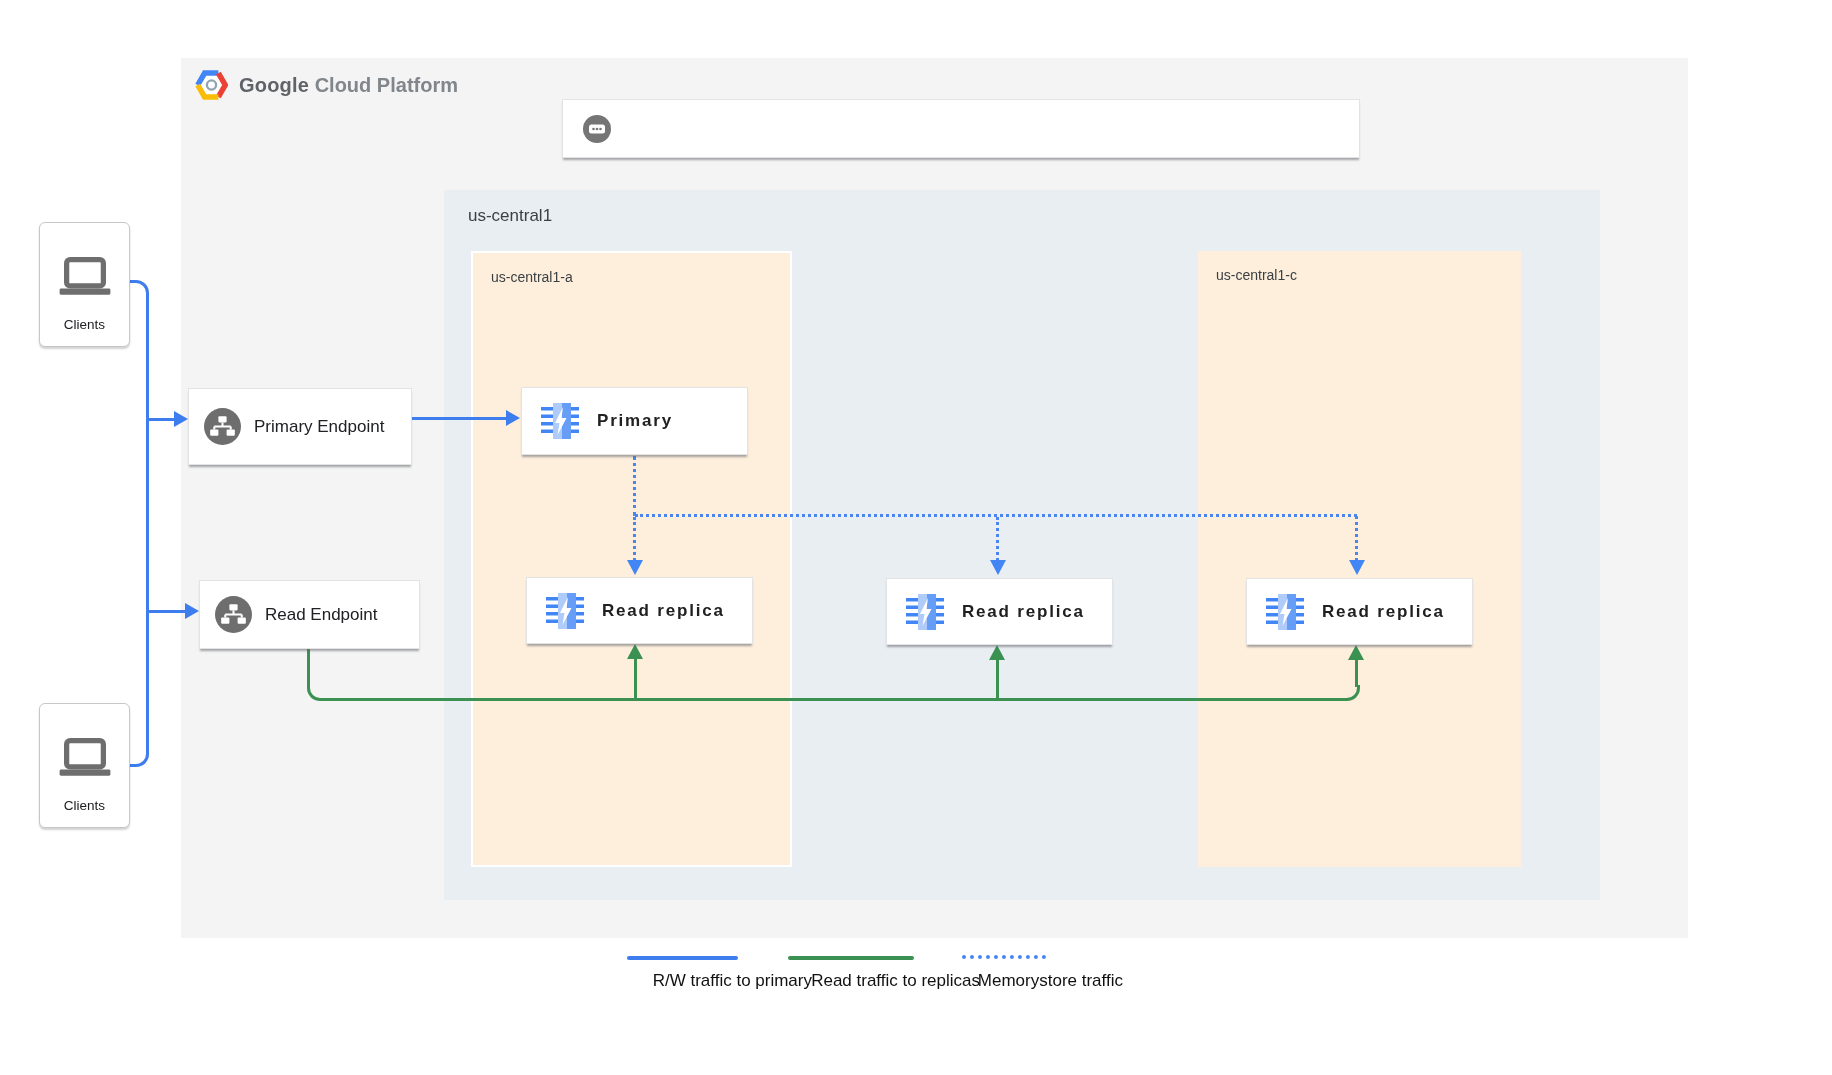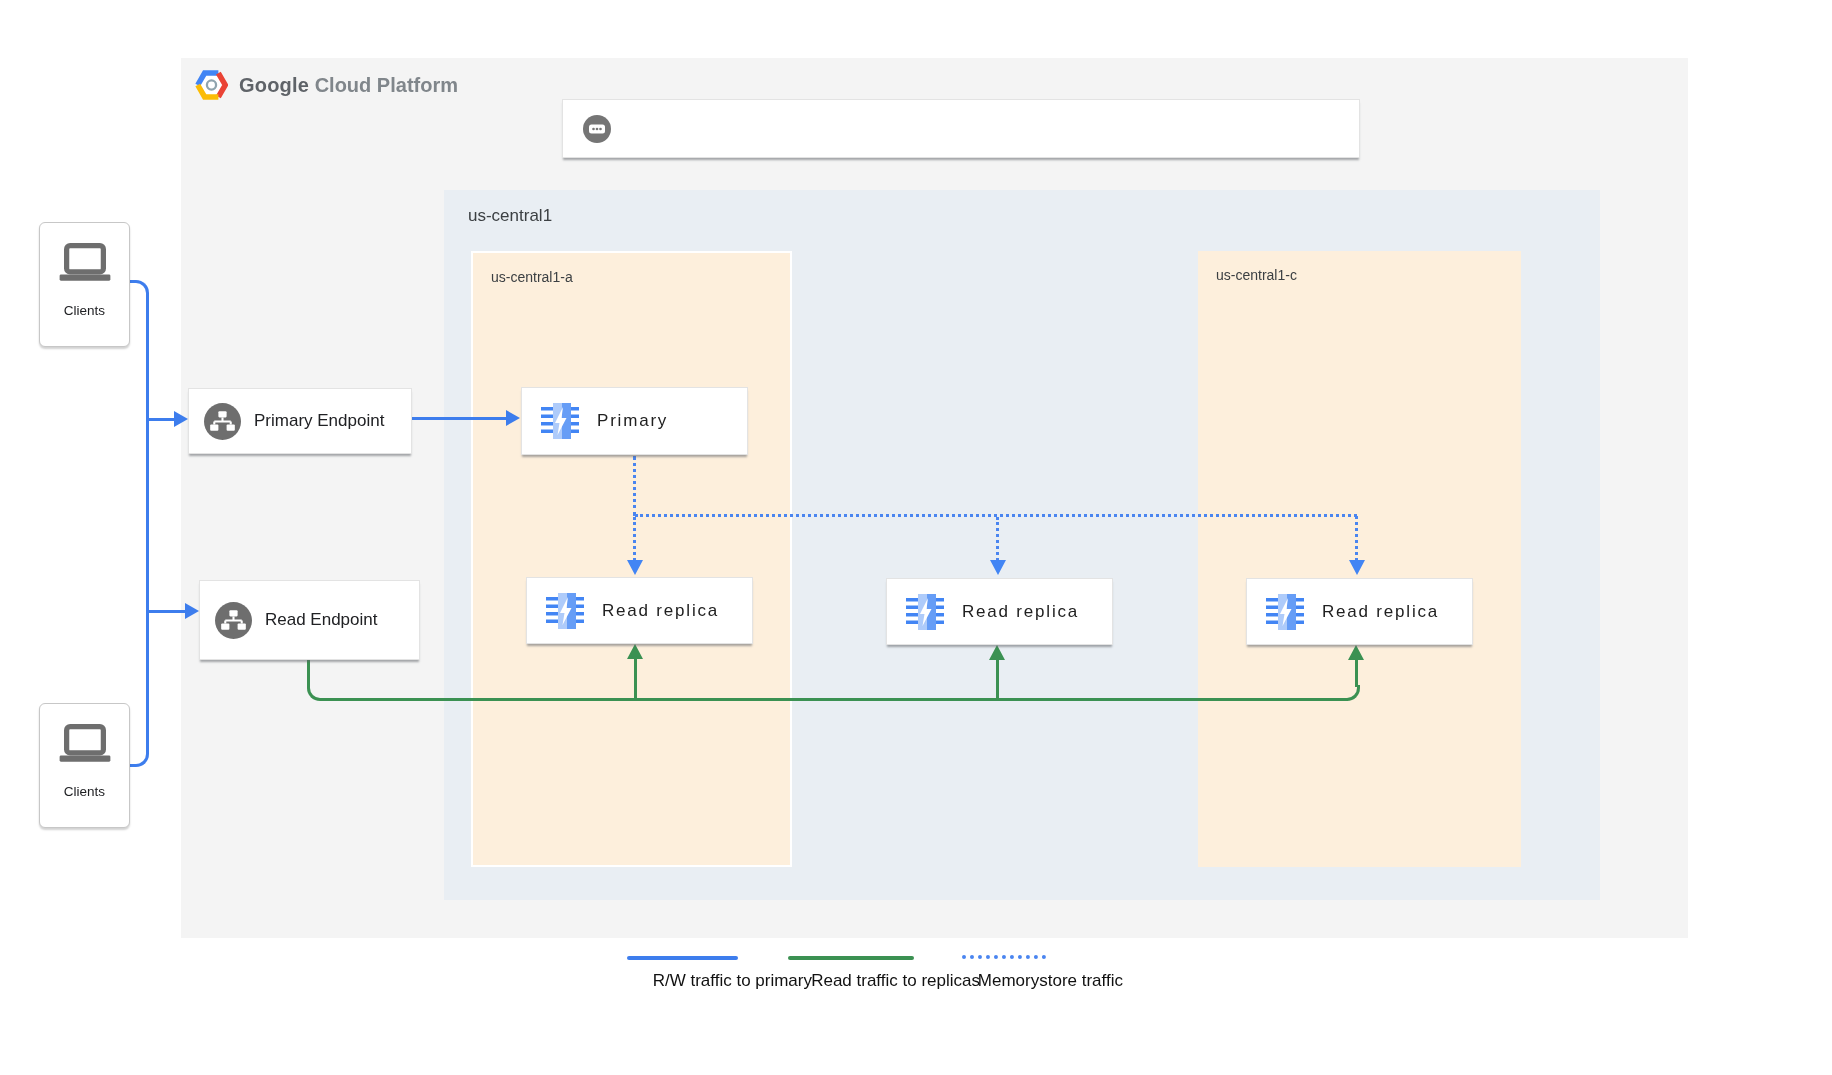--- a/index.html
+++ b/index.html
@@ -25,34 +25,34 @@
 
   
   .card { position:absolute; background:#ffffff; border:1px solid #e3e3e3;
           box-shadow:0 3px 2px -1px rgba(95,99,104,.55);
           display:flex; align-items:center; }
   .monitor-box { left:562px; top:99px; width:798px; height:59px; padding-left:20px; gap:15px; }
   .monitor-box .txt { font-size:17.5px; color:#202124; }
 
   .endpoint-box { padding-left:15px; gap:13px; }
   .endpoint-box .txt { font-size:17px; color:#202124; }
-  .ep-primary { left:188px; top:388px; width:224px; height:66px; }
-  .ep-read    { left:199px; top:580px; width:221px; height:80px; }
-
-  .node-box { padding-left:16px; gap:15px; }
+  .ep-primary { left:188px; top:388px; width:224px; height:77px; }
+  .ep-read    { left:199px; top:580px; width:221px; height:69px; }
+
+  .node-box { padding-left:16px; gap:15px;font-weight:bold; }
   .node-box .txt { font-size:17px; color:#212121; letter-spacing:1.8px; }
   .node-primary   { left:521px;  top:387px; width:227px; height:68px; }
   .node-replica-a { left:526px;  top:577px; width:227px; height:67px; }
   .node-replica-b { left:886px;  top:578px; width:227px; height:67px; }
   .node-replica-c { left:1246px; top:578px; width:227px; height:67px; }
 
   .client-box { position:absolute; width:91px; height:125px; background:#fff;
                 border:1px solid #c7c7c7; border-radius:6px;
                 box-shadow:0 2px 2px rgba(0,0,0,.18);
-                display:flex; flex-direction:column; align-items:center; }
+                display:flex; flex-direction:column; align-items:center;justify-content:center; }
   .client-top    { left:39px; top:222px; }
   .client-bottom { left:39px; top:703px; }
   .client-box svg { margin-top:20px; }
   .client-box .txt { margin-top:18px; font-size:13.5px; color:#202124; }
 
   
   .ln { position:absolute; }
   .blue  { background:#3d7ded; }
   .green { background:#3b9152; }
   .corner { position:absolute; background:transparent; }

